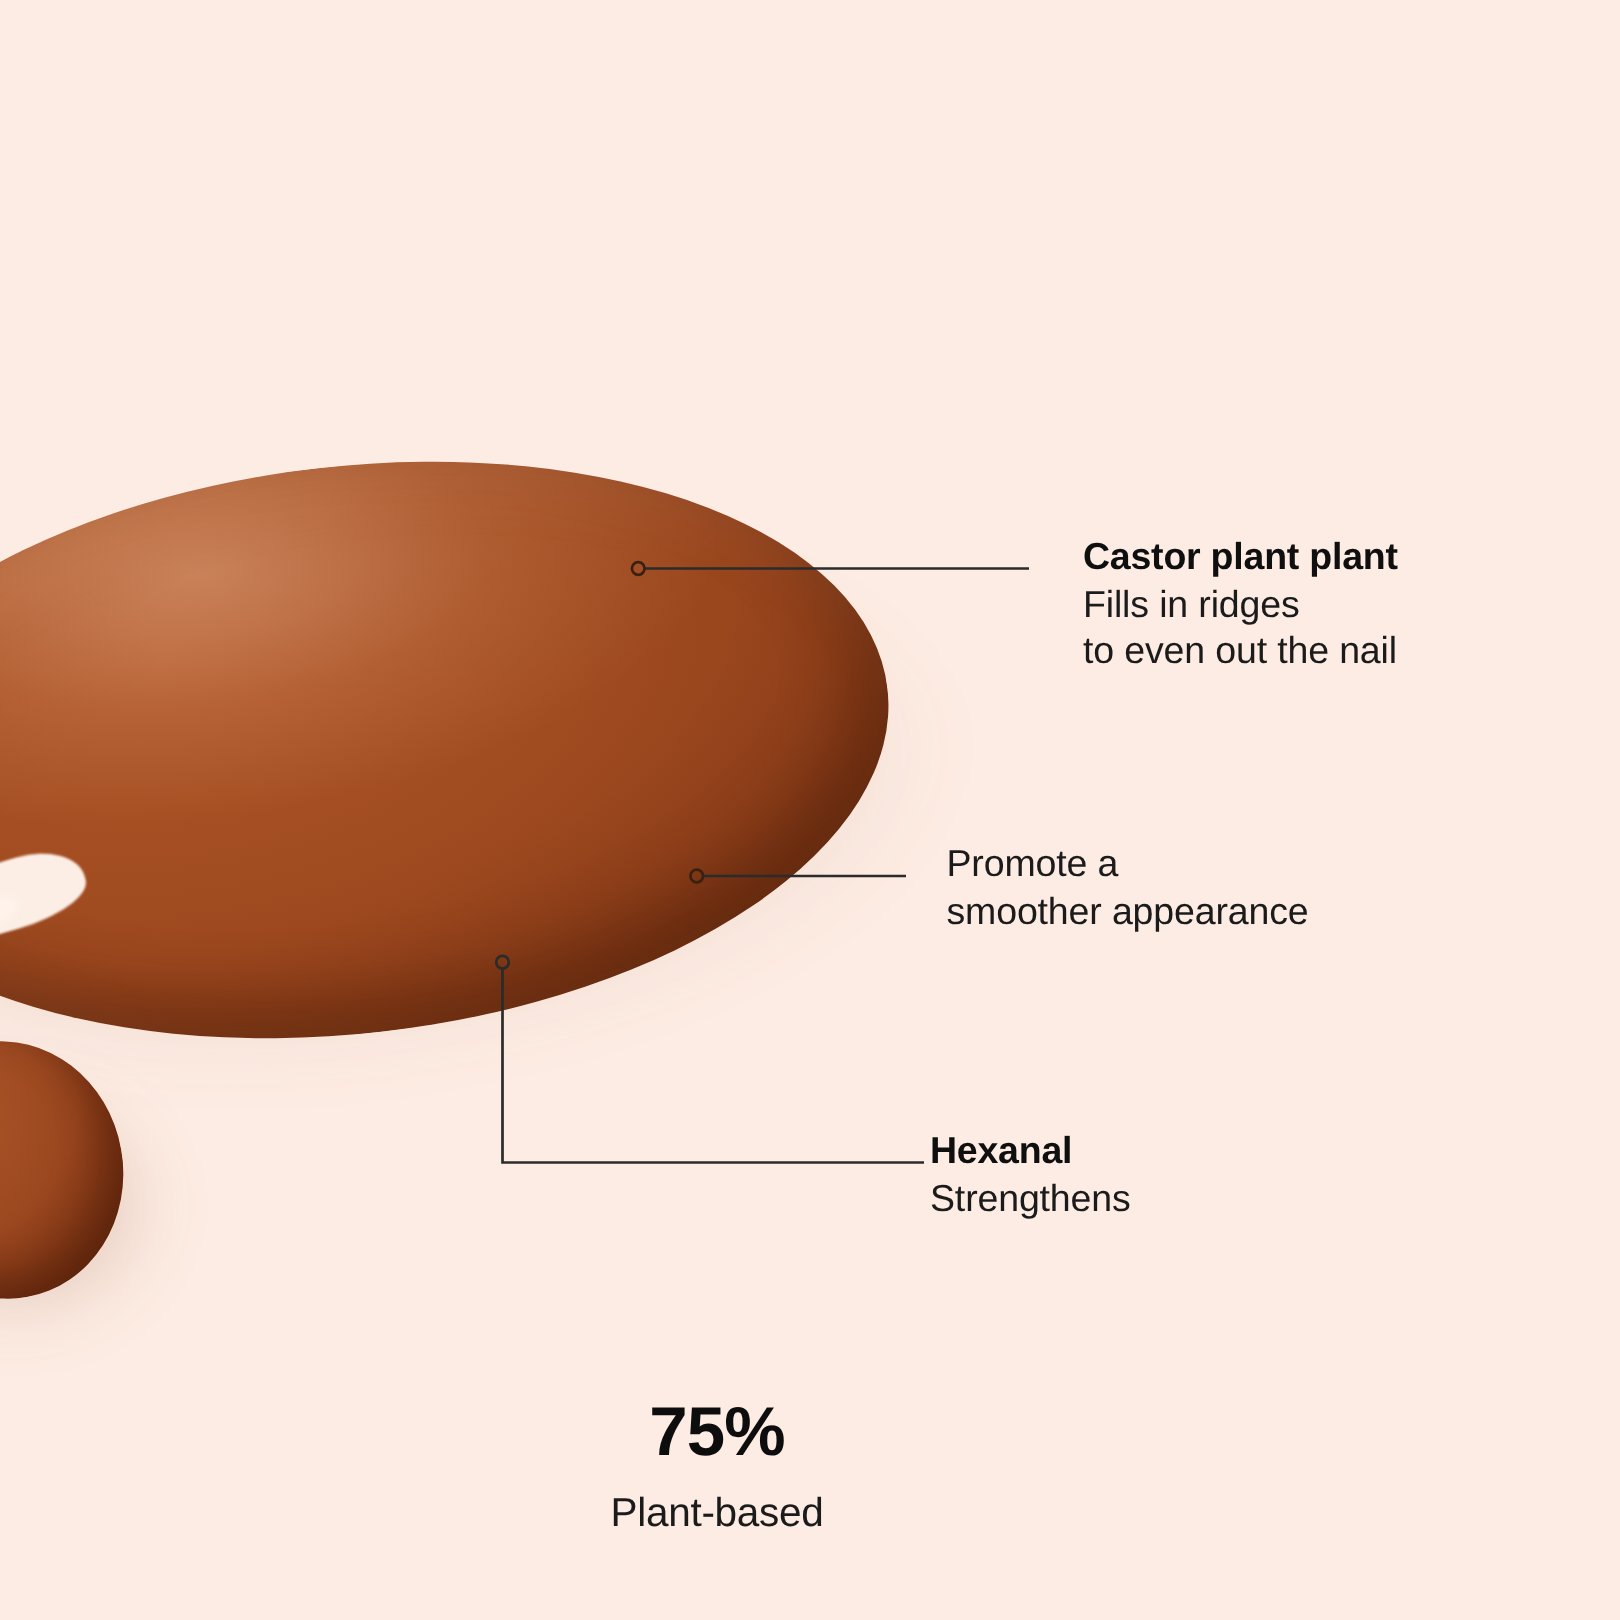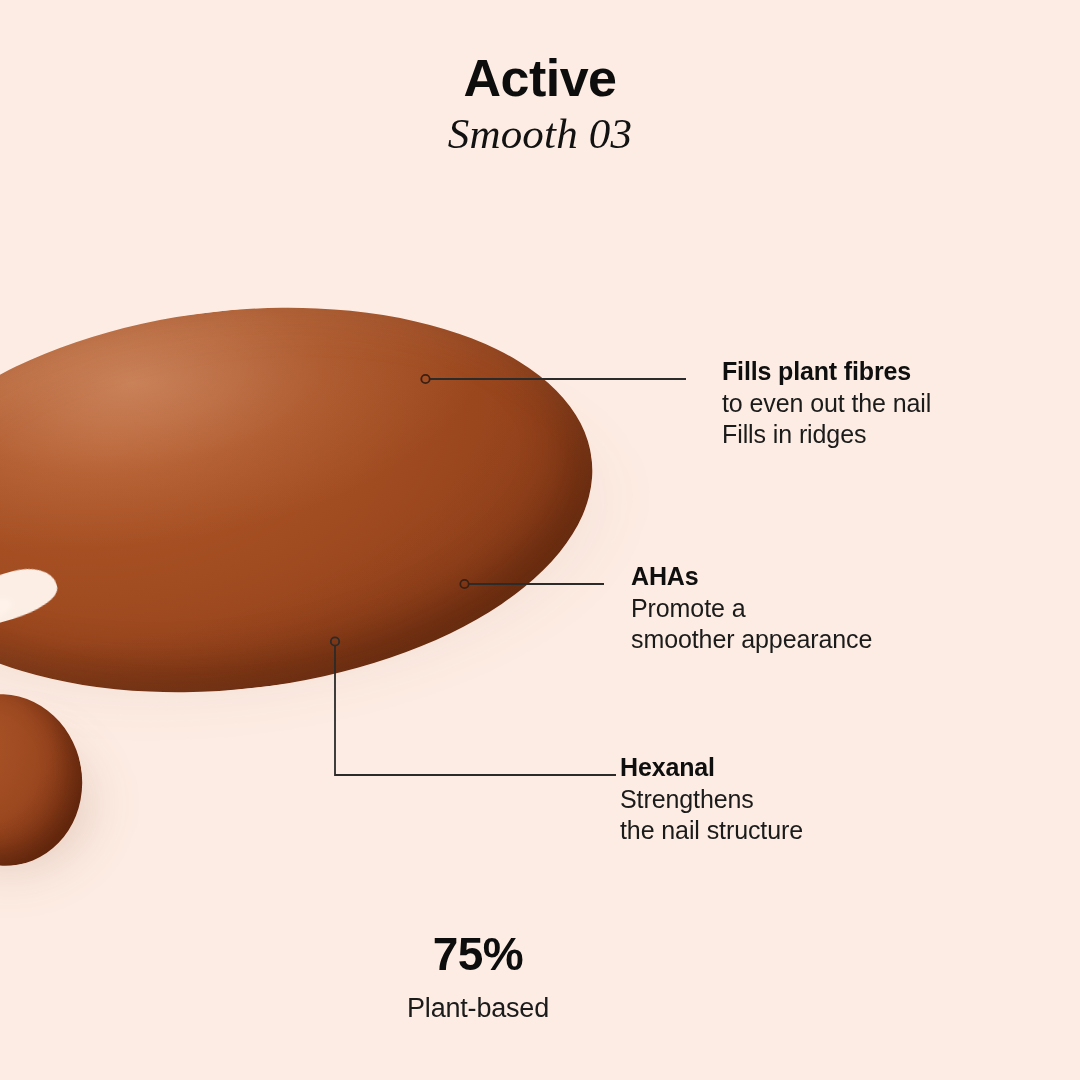--- a/index.html
+++ b/index.html
@@ -230,59 +230,53 @@
 
   <div class="art-layer">
     <div class="blob-main-shadow"></div>
     <div class="blob-main"></div>
     <div class="blob-main-spec2"></div>
     <div class="blob-main-spec"></div>
     <div class="blob-small-shadow"></div>
     <div class="blob-small"></div>
   </div>
 
-  <div class="header">
-    <span class="title-main">Active</span>
-    <span class="title-sub">Smooth 03</span>
-  </div>
 
   <svg class="leaders" width="1080" height="1080" viewBox="0 0 1080 1080">
 
     <g>
       <line x1="430" y1="379" x2="686" y2="379" stroke="#2B2B2B" stroke-width="1.8"></line>
       <circle cx="425.5" cy="379" r="4.2" fill="none" stroke="#3a2013" stroke-width="1.8"></circle>
     </g>
 
     <g>
       <line x1="469" y1="584" x2="604" y2="584" stroke="#2B2B2B" stroke-width="1.8"></line>
       <circle cx="464.5" cy="584" r="4.2" fill="none" stroke="#3a2013" stroke-width="1.8"></circle>
     </g>
 
     <g>
       <polyline points="335,646 335,775 616,775" fill="none" stroke="#2B2B2B" stroke-width="1.8"></polyline>
       <circle cx="335" cy="641.5" r="4.2" fill="none" stroke="#2b2b2b" stroke-width="1.8"></circle>
     </g>
   </svg>
 
   <div class="callout" id="callout-castor">
-    <span class="callout-title">Fills plant fibres</span>
+    <span class="callout-title">Castor plant plant</span>
+    <span class="callout-line">Fills in ridges</span>
     <span class="callout-line">to even out the nail</span>
-    <span class="callout-line">Fills in ridges</span>
   </div>
 
   <div class="callout" id="callout-ahas">
-    <span class="callout-title">AHAs</span>
     <span class="callout-line">Promote a</span>
     <span class="callout-line">smoother appearance</span>
   </div>
 
   <div class="callout" id="callout-hexanal">
     <span class="callout-title">Hexanal</span>
     <span class="callout-line">Strengthens</span>
-    <span class="callout-line">the nail structure</span>
   </div>
 
   <div class="footer-stat">
     <span class="stat-value">75%</span>
     <span class="stat-label">Plant-based</span>
   </div>
 
 </div>
 
 </body></html>

